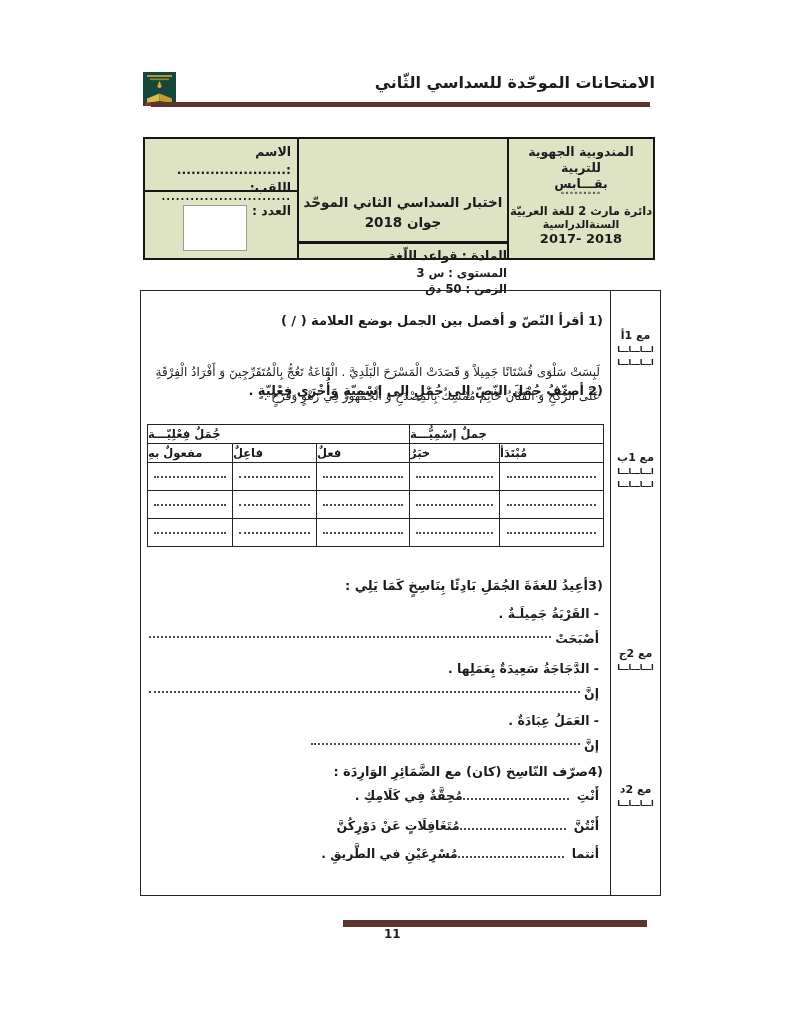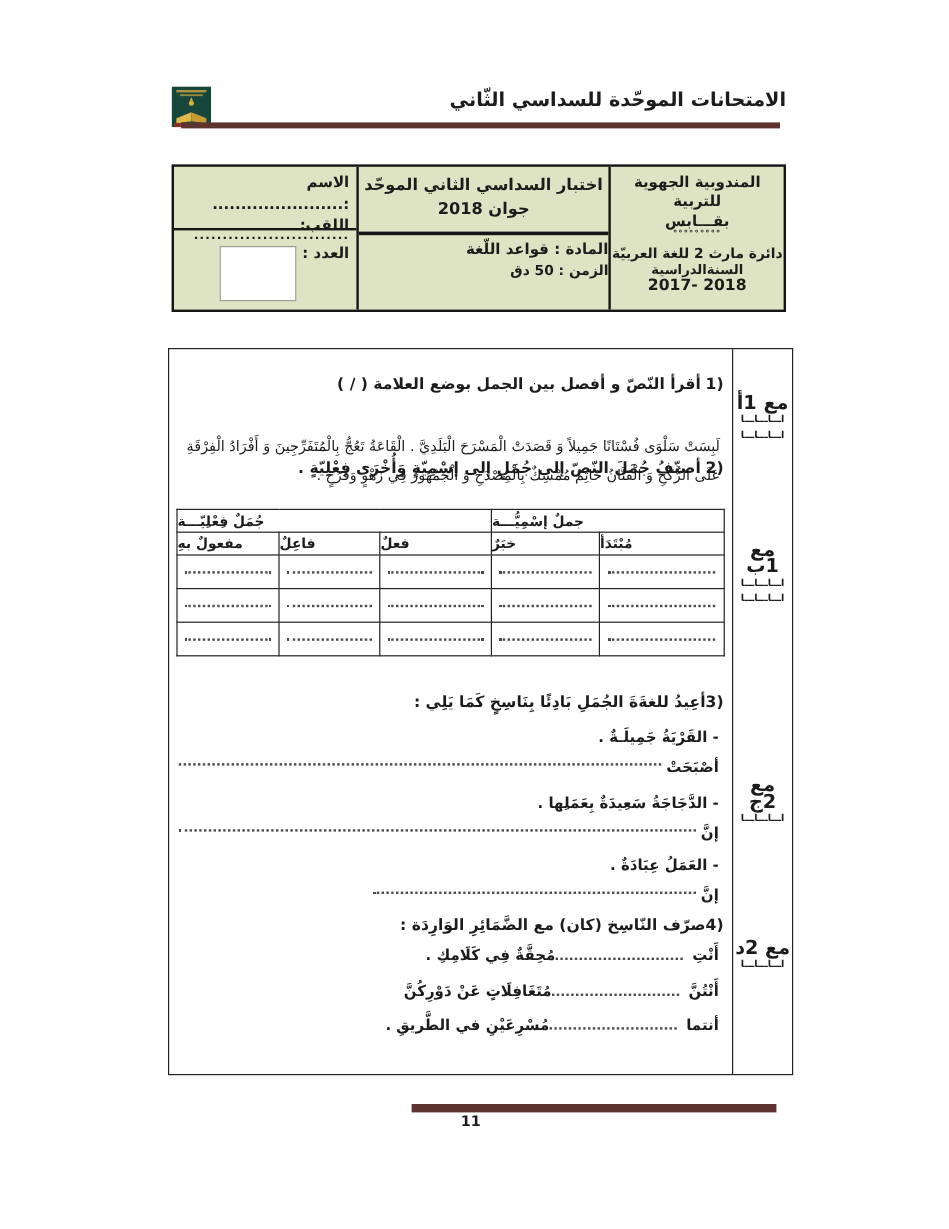--- a/index.html
+++ b/index.html
@@ -19,38 +19,38 @@
   }
   .ic{box-sizing:border-box;height:100%;}
   .ic-right{width:146px;border-left:2px solid #161616;text-align:center;padding-top:5px;}
   .ic-mid{width:210px;border-left:2px solid #161616;}
   .ic-left{flex:1;}
   .ir1,.ir2{font-size:12.5px;font-weight:bold;line-height:16px;}
   .ir-dots{font-size:7px;font-weight:bold;letter-spacing:1px;line-height:7px;}
   .ir3{font-size:11.5px;font-weight:bold;margin-top:5px;line-height:14px;}
   .ir4{font-size:11px;font-weight:bold;line-height:13px;}
   .ir5{font-size:13px;font-weight:bold;direction:ltr;line-height:15px;}
-  .mid-top{height:57px;border-bottom:3px solid #161616;text-align:center;font-weight:bold;box-sizing:border-box;padding-top:5px;}
+  .mid-top{height:57px;border-bottom:3px solid #161616;text-align:center;font-weight:bold;box-sizing:border-box;padding-top:5px;margin-top:48px;}
   .mid-top .l1{font-size:13.5px;line-height:20px;}
   .mid-top .l2{font-size:13.5px;line-height:20px;}
   .mid-bottom{text-align:right;font-weight:bold;padding-top:3px;}
   .mid-bottom .l1{font-size:12.5px;line-height:18px;}
   .mid-bottom .l2,.mid-bottom .l3{font-size:11.5px;line-height:16px;}
   .left-top{height:53px;border-bottom:2px solid #161616;box-sizing:border-box;direction:rtl;text-align:right;
     font-weight:bold;font-size:12.5px;padding:4px 6px 0 2px;line-height:18px;}
   .left-bottom{position:relative;direction:rtl;text-align:right;font-weight:bold;font-size:12.5px;padding:0 6px 0 0;height:66px;}
   .lb-dots{font-size:10px;line-height:9px;letter-spacing:1px;overflow:hidden;white-space:nowrap;}
   .lb-score{line-height:20px;}
   .score-box{position:absolute;left:38px;top:13px;width:62px;height:44px;background:#ffffff;border:1px solid #9a9a90;}
 
   
   .main-box{position:absolute;left:140px;top:290px;width:519px;height:604px;border:1.5px solid #242424;box-sizing:content-box;}
   .margin-col{position:absolute;top:0;left:469px;width:50px;height:100%;border-left:1.3px solid #242424;box-sizing:border-box;}
   .mark{position:absolute;left:0;width:100%;text-align:center;direction:rtl;}
-  .mark-label{font-size:16px;font-weight:bold;line-height:14px;}
+  .mark-label{font-size:11px;font-weight:bold;line-height:14px;}
   .tick{font-size:8px;font-weight:bold;line-height:13px;white-space:nowrap;}
 
   .content{position:absolute;left:4px;top:0;width:462px;height:100%;direction:rtl;}
   .qhead{position:absolute;right:4px;font-size:13px;font-weight:bold;white-space:nowrap;direction:rtl;}
   .qnum{direction:ltr;unicode-bidi:isolate;}
   .qnum.gap{margin-left:4px;}
   .passage{position:absolute;right:7px;font-size:12px;white-space:nowrap;direction:rtl;margin-top:32px;}
 
   .cls-table{position:absolute;top:133px;right:3px;width:456px;border-collapse:collapse;table-layout:fixed;}
   .cls-table th,.cls-table td{border:1.5px solid #242424;padding:0;}
@@ -100,20 +100,21 @@
     <div class="ir4">السنةالدراسية</div>
     <div class="ir5">2017- 2018</div>
   </div>
   <div class="ic ic-mid">
     <div class="mid-top">
       <div class="l1">اختبار السداسي الثاني الموحّد</div>
       <div class="l2">جوان 2018</div>
     </div>
     <div class="mid-bottom">
       <div class="l1">المادة : قواعد اللّغة</div>
+      <div class="l2">المستوى : س 3</div>
       <div class="l3">الزمن : 50 دق</div>
     </div>
   </div>
   <div class="ic ic-left">
     <div class="left-top">
       <div>الاسم :.......................</div>
       <div>اللقب:</div>
     </div>
     <div class="left-bottom">
       <div class="lb-dots">...........................</div>

